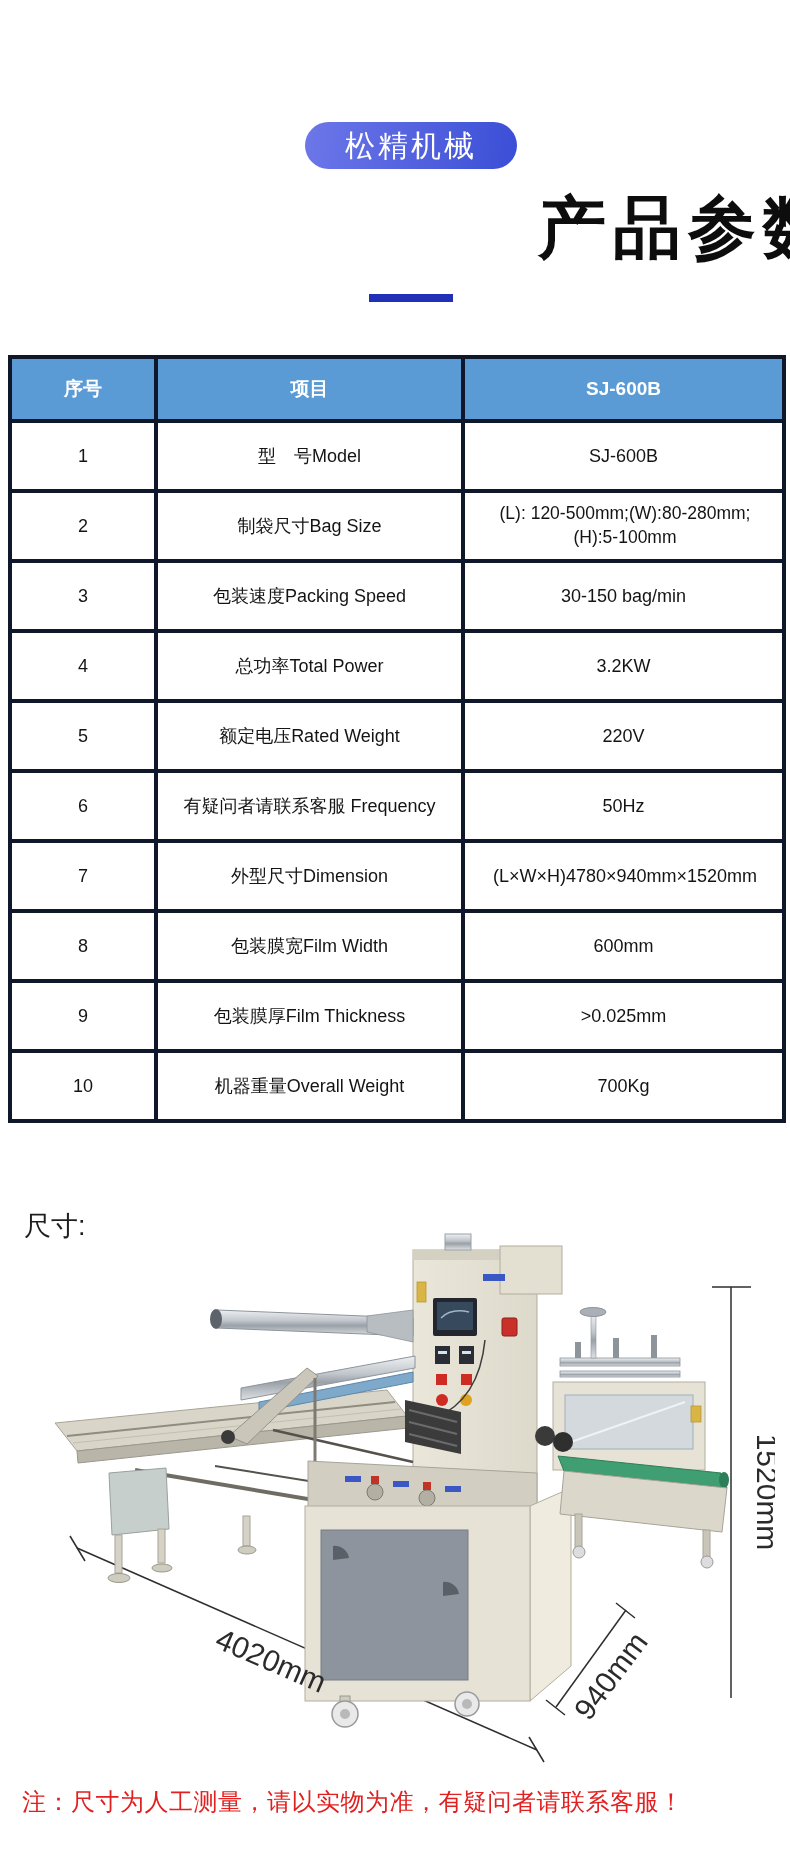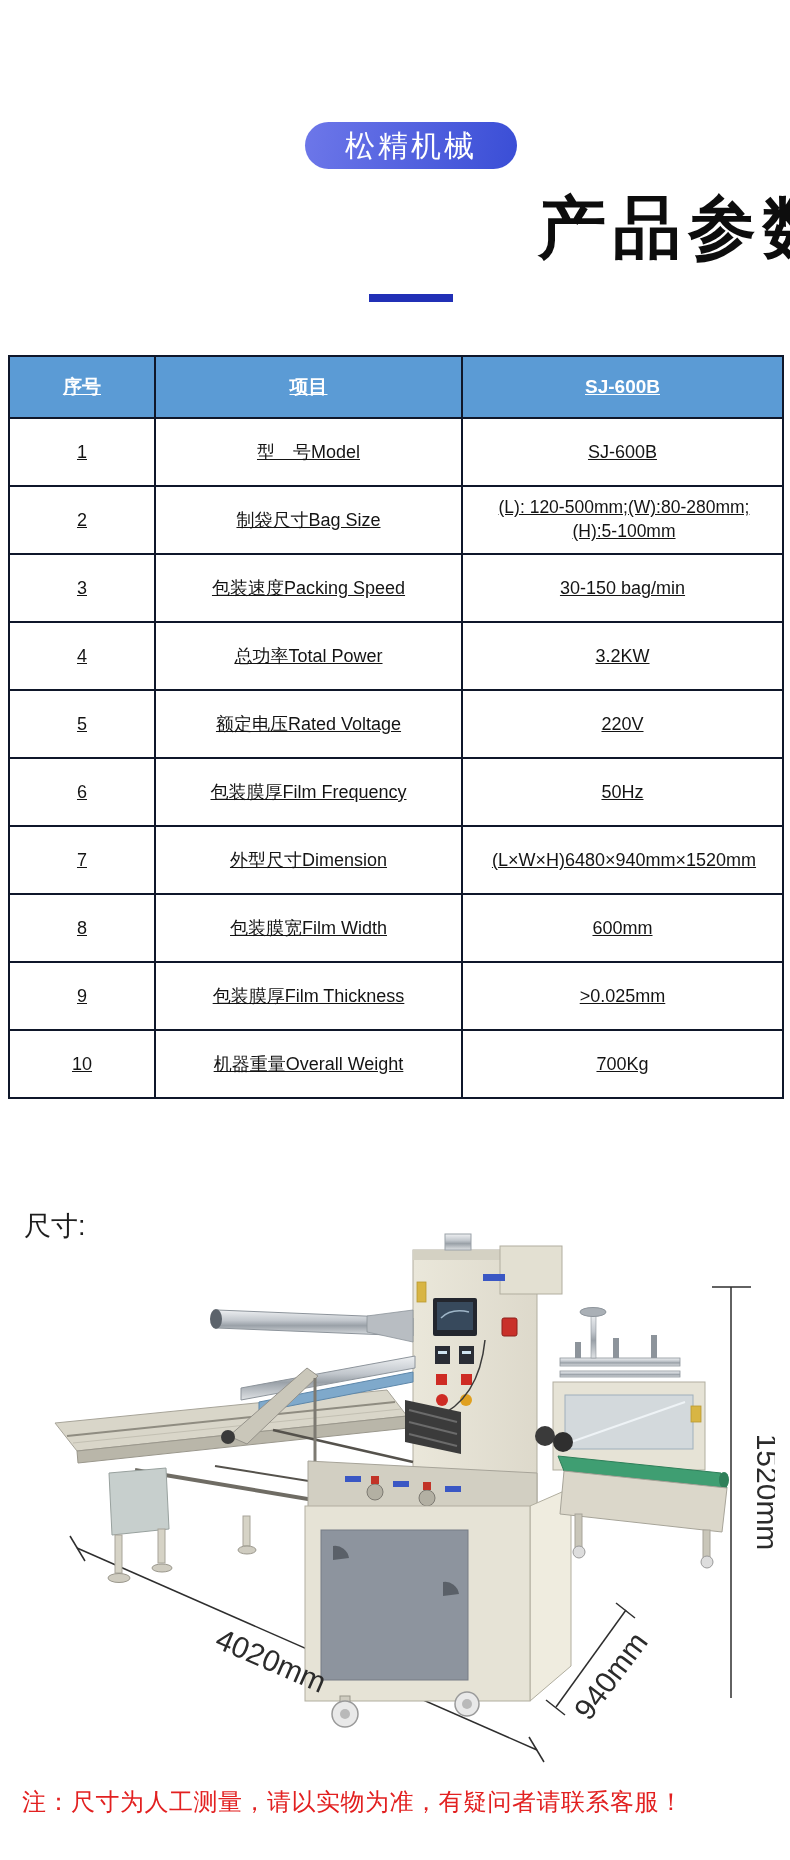--- a/index.html
+++ b/index.html
@@ -18,21 +18,21 @@
     font-size:68px; font-weight:900; letter-spacing:7px; text-indent:7px; color:#0d0d0d;
   }
   .title-underline {
     position:absolute; top:294px; left:50%; transform:translateX(-50%);
     width:84px; height:8px; background:#2130b6;
   }
   .spec-table {
     position:absolute; top:355px; left:8px; width:774px;
     border-collapse:collapse; table-layout:fixed;
   }
-  .spec-table th, .spec-table td { border:2px solid #0f172a;text-decoration:underline; }
+  .spec-table th, .spec-table td { border:4px solid #0f172a; }
   .spec-table th {
     background:#5B9BD5; color:#ffffff; font-weight:bold; font-size:19px; height:60px;
     padding:0 4px;
   }
   .spec-table td {
     height:62px; font-size:18px; color:#141414; text-align:center;
     padding:2px 6px; line-height:1.35; vertical-align:middle;
   }
   .spec-table td.left { text-align:center; padding-left:5px; padding-right:2px; }
   .spec-table td.wrap { white-space:pre-line; font-size:17.5px; }
@@ -82,32 +82,32 @@
         <td>包装速度Packing Speed</td>
         <td>30-150 bag/min</td>
       </tr>
       <tr>
         <td>4</td>
         <td>总功率Total Power</td>
         <td>3.2KW</td>
       </tr>
       <tr>
         <td>5</td>
-        <td>额定电压Rated Voltage</td>
+        <td>额定电压Rated Weight</td>
         <td>220V</td>
       </tr>
       <tr>
         <td>6</td>
-        <td>包装膜厚Film Frequency</td>
+        <td>有疑问者请联系客服 Frequency</td>
         <td>50Hz</td>
       </tr>
       <tr>
         <td>7</td>
         <td>外型尺寸Dimension</td>
-        <td class="left">(L×W×H)6480×940mm×1520mm</td>
+        <td class="left">(L×W×H)4780×940mm×1520mm</td>
       </tr>
       <tr>
         <td>8</td>
         <td>包装膜宽Film Width</td>
         <td>600mm</td>
       </tr>
       <tr>
         <td>9</td>
         <td>包装膜厚Film Thickness</td>
         <td>&gt;0.025mm</td>

